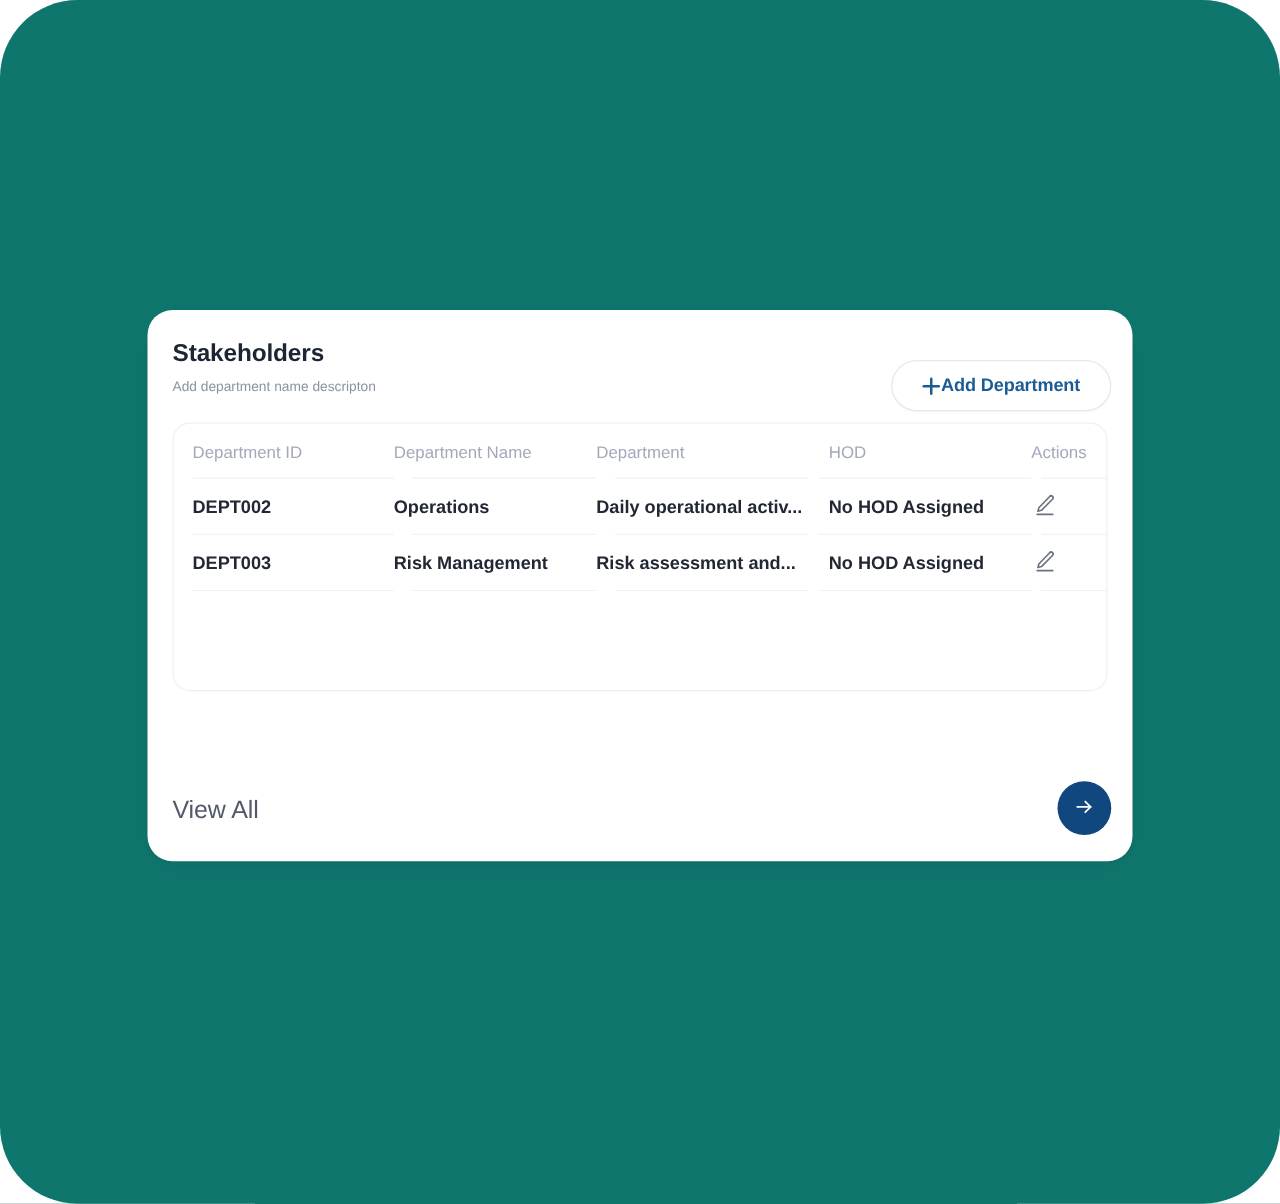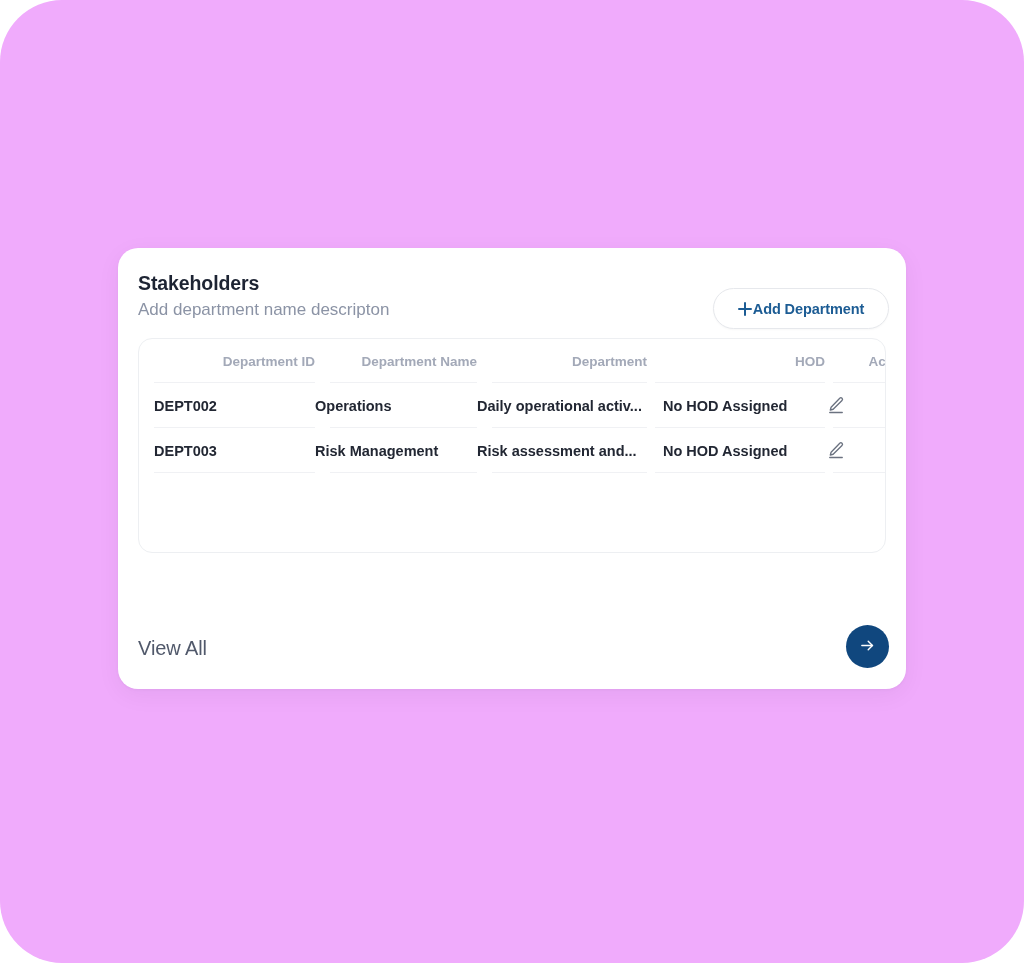--- a/index.html
+++ b/index.html
@@ -14,21 +14,21 @@
     overflow: hidden;
   }
 
   
   .page-surface {
     position: absolute;
     left: 0;
     top: 0;
     width: 1024px;
     height: 963px;
-    background: #f0abfc;
+    background: #0f766e;
     border-radius: 62px;
     overflow: hidden;
   }
 
   
   .card {
     position: absolute;
     left: 118px;
     top: 248px;
     width: 788px;
@@ -55,21 +55,21 @@
   }
   .card-title {
     font-size: 19.5px;
     font-weight: bold;
     color: #1d2433;
     letter-spacing: -0.1px;
     line-height: 24px;
     margin: 0;
   }
   .card-subtitle {
-    font-size: 17px;
+    font-size: 11px;
     color: #8b93a5;
     line-height: 22px;
     margin: 4px 0 0 0;
     font-weight: normal;
   }
 
   .add-dept-btn {
     position: absolute;
     right: 0;
     top: 24px;
@@ -126,23 +126,23 @@
     border-radius: 14px;
     box-sizing: border-box;
     overflow: hidden;
   }
   table.dept-table {
     width: 100%;
     border-collapse: collapse;
     table-layout: fixed;
   }
   table.dept-table th {
-    text-align: right;
+    text-align: left;
     font-size: 13.5px;
-    font-weight: bold;
+    font-weight: normal;
     color: #a3a9b8;
     padding: 0;
     height: 44px;
     vertical-align: middle;
   }
   table.dept-table td {
     font-size: 14.5px;
     color: #222733;
     padding: 0;
     height: 45px;

